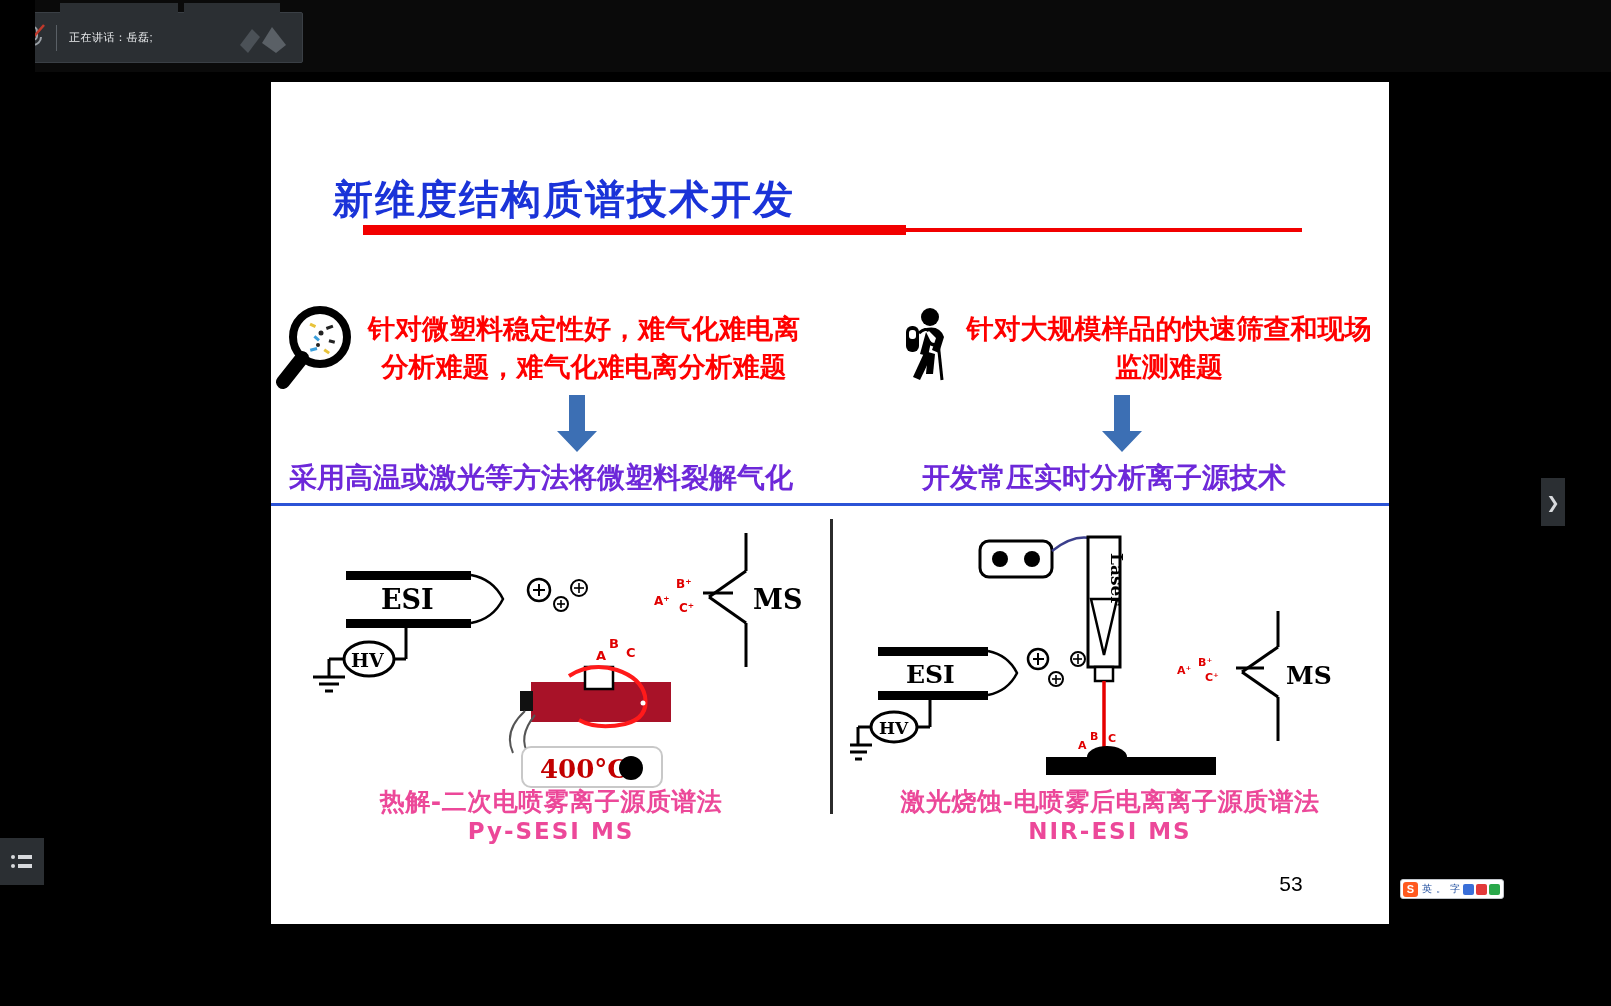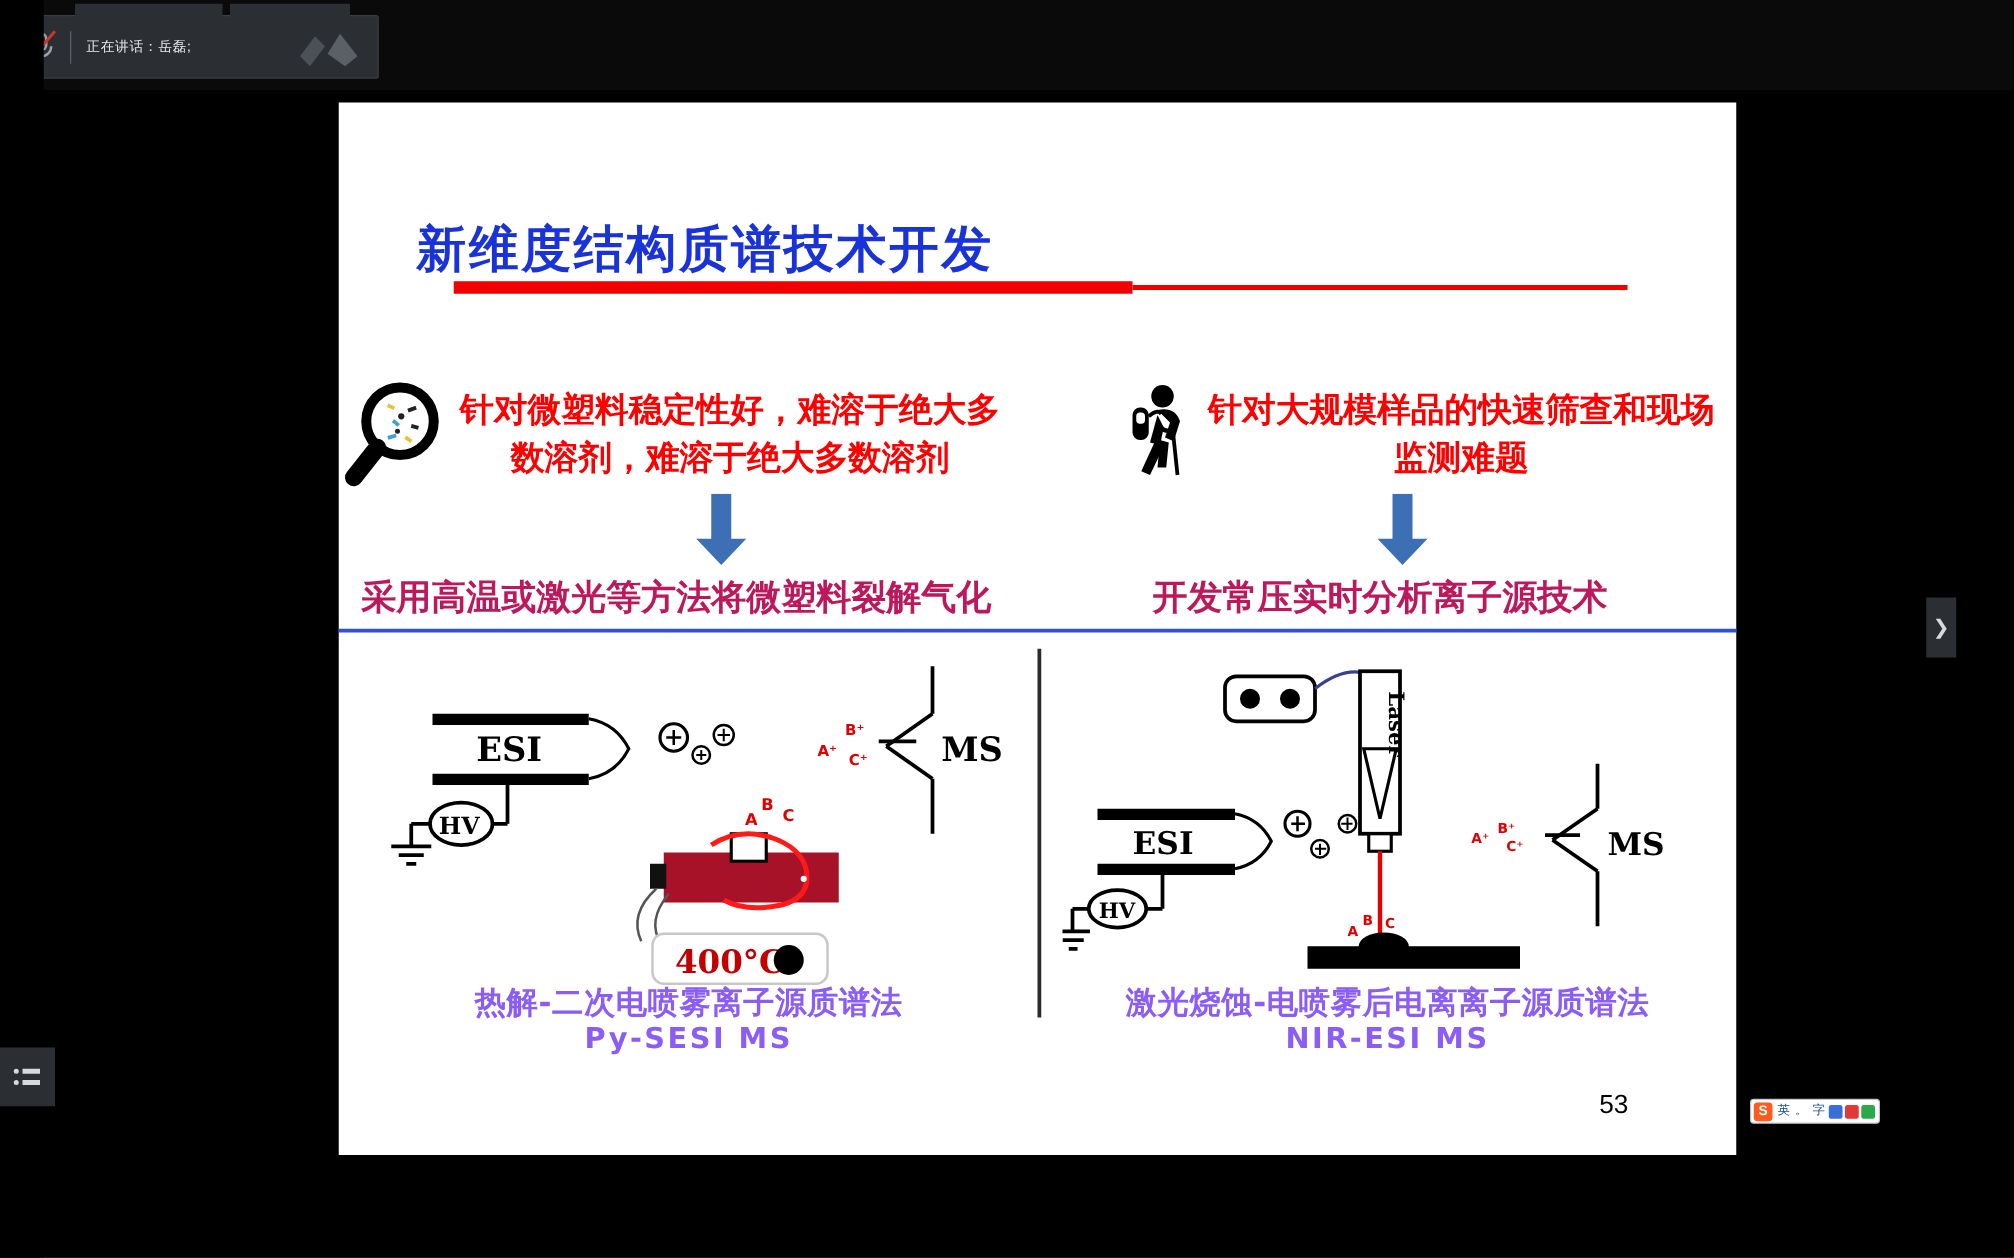--- a/index.html
+++ b/index.html
@@ -143,21 +143,21 @@
 
   .blue-arrow {
     position: absolute;
     width: 44px; height: 58px;
   }
   #arrow-left  { left: 284px; top: 313px; }
   #arrow-right { left: 270px; top: 313px; }
 
   .solution-text {
     position: absolute;
-    color: #be185d;
+    color: #6d28d9;
     font-weight: bold;
     font-size: 28px;
     white-space: nowrap;
     font-family: "DejaVu Sans", "Liberation Sans", sans-serif;
   }
   #solution-left  { left: 18px;  top: 377px; }
   #solution-right { left: 92px;  top: 377px; }
 
   #blue-hrule {
     position: absolute;
@@ -168,21 +168,21 @@
 
   #center-vrule {
     position: absolute;
     left: 559px; top: 437px;
     width: 3px; height: 295px;
     background: #2b2b2b;
   }
 
   .caption {
     position: absolute;
-    color: #8b5cf6;
+    color: #ec4899;
     font-weight: bold;
     text-align: center;
     font-family: "DejaVu Sans", "Liberation Sans", sans-serif;
   }
   .caption .cn { display: block; font-size: 25px; line-height: 30px; letter-spacing: 0.5px; }
   .caption .en { display: block; font-size: 23px; line-height: 28px; letter-spacing: 2px; }
   #caption-left  { left: 30px;  top: 705px; width: 500px; }
   #caption-right { left: 30px;  top: 705px; width: 500px; text-align: center; }
 
   #slide-number {
@@ -319,21 +319,21 @@
               <rect x="40" y="33" width="6" height="3" fill="#3a9fdc" transform="rotate(40 43 34)"></rect>
               <rect x="55" y="36" width="6" height="3" fill="#222" transform="rotate(15 58 37)"></rect>
               <rect x="36" y="44" width="7" height="3" fill="#3a9fdc" transform="rotate(-15 39 45)"></rect>
               <rect x="50" y="46" width="6" height="3" fill="#e8c33a" transform="rotate(35 53 47)"></rect>
               <circle cx="47" cy="29" r="2.5" fill="#222"></circle>
               <circle cx="44" cy="41" r="2" fill="#222"></circle>
             </g>
           </svg>
         </div>
 
-        <div class="problem-text" id="problem-left">针对微塑料稳定性好，难溶于绝大多数溶剂，难溶于绝大多数溶剂</div>
+        <div class="problem-text" id="problem-left">针对微塑料稳定性好，难气化难电离分析难题，难气化难电离分析难题</div>
 
         <div class="blue-arrow" id="arrow-left">
           <svg width="44" height="58" viewBox="0 0 44 58">
             <polygon points="14,0 30,0 30,36 42,36 22,57 2,36 14,36" fill="#3c6fb4"></polygon>
           </svg>
         </div>
 
         <div class="solution-text" id="solution-left">采用高温或激光等方法将微塑料裂解气化</div>
 
         <div class="diagram" id="diagram-left">

